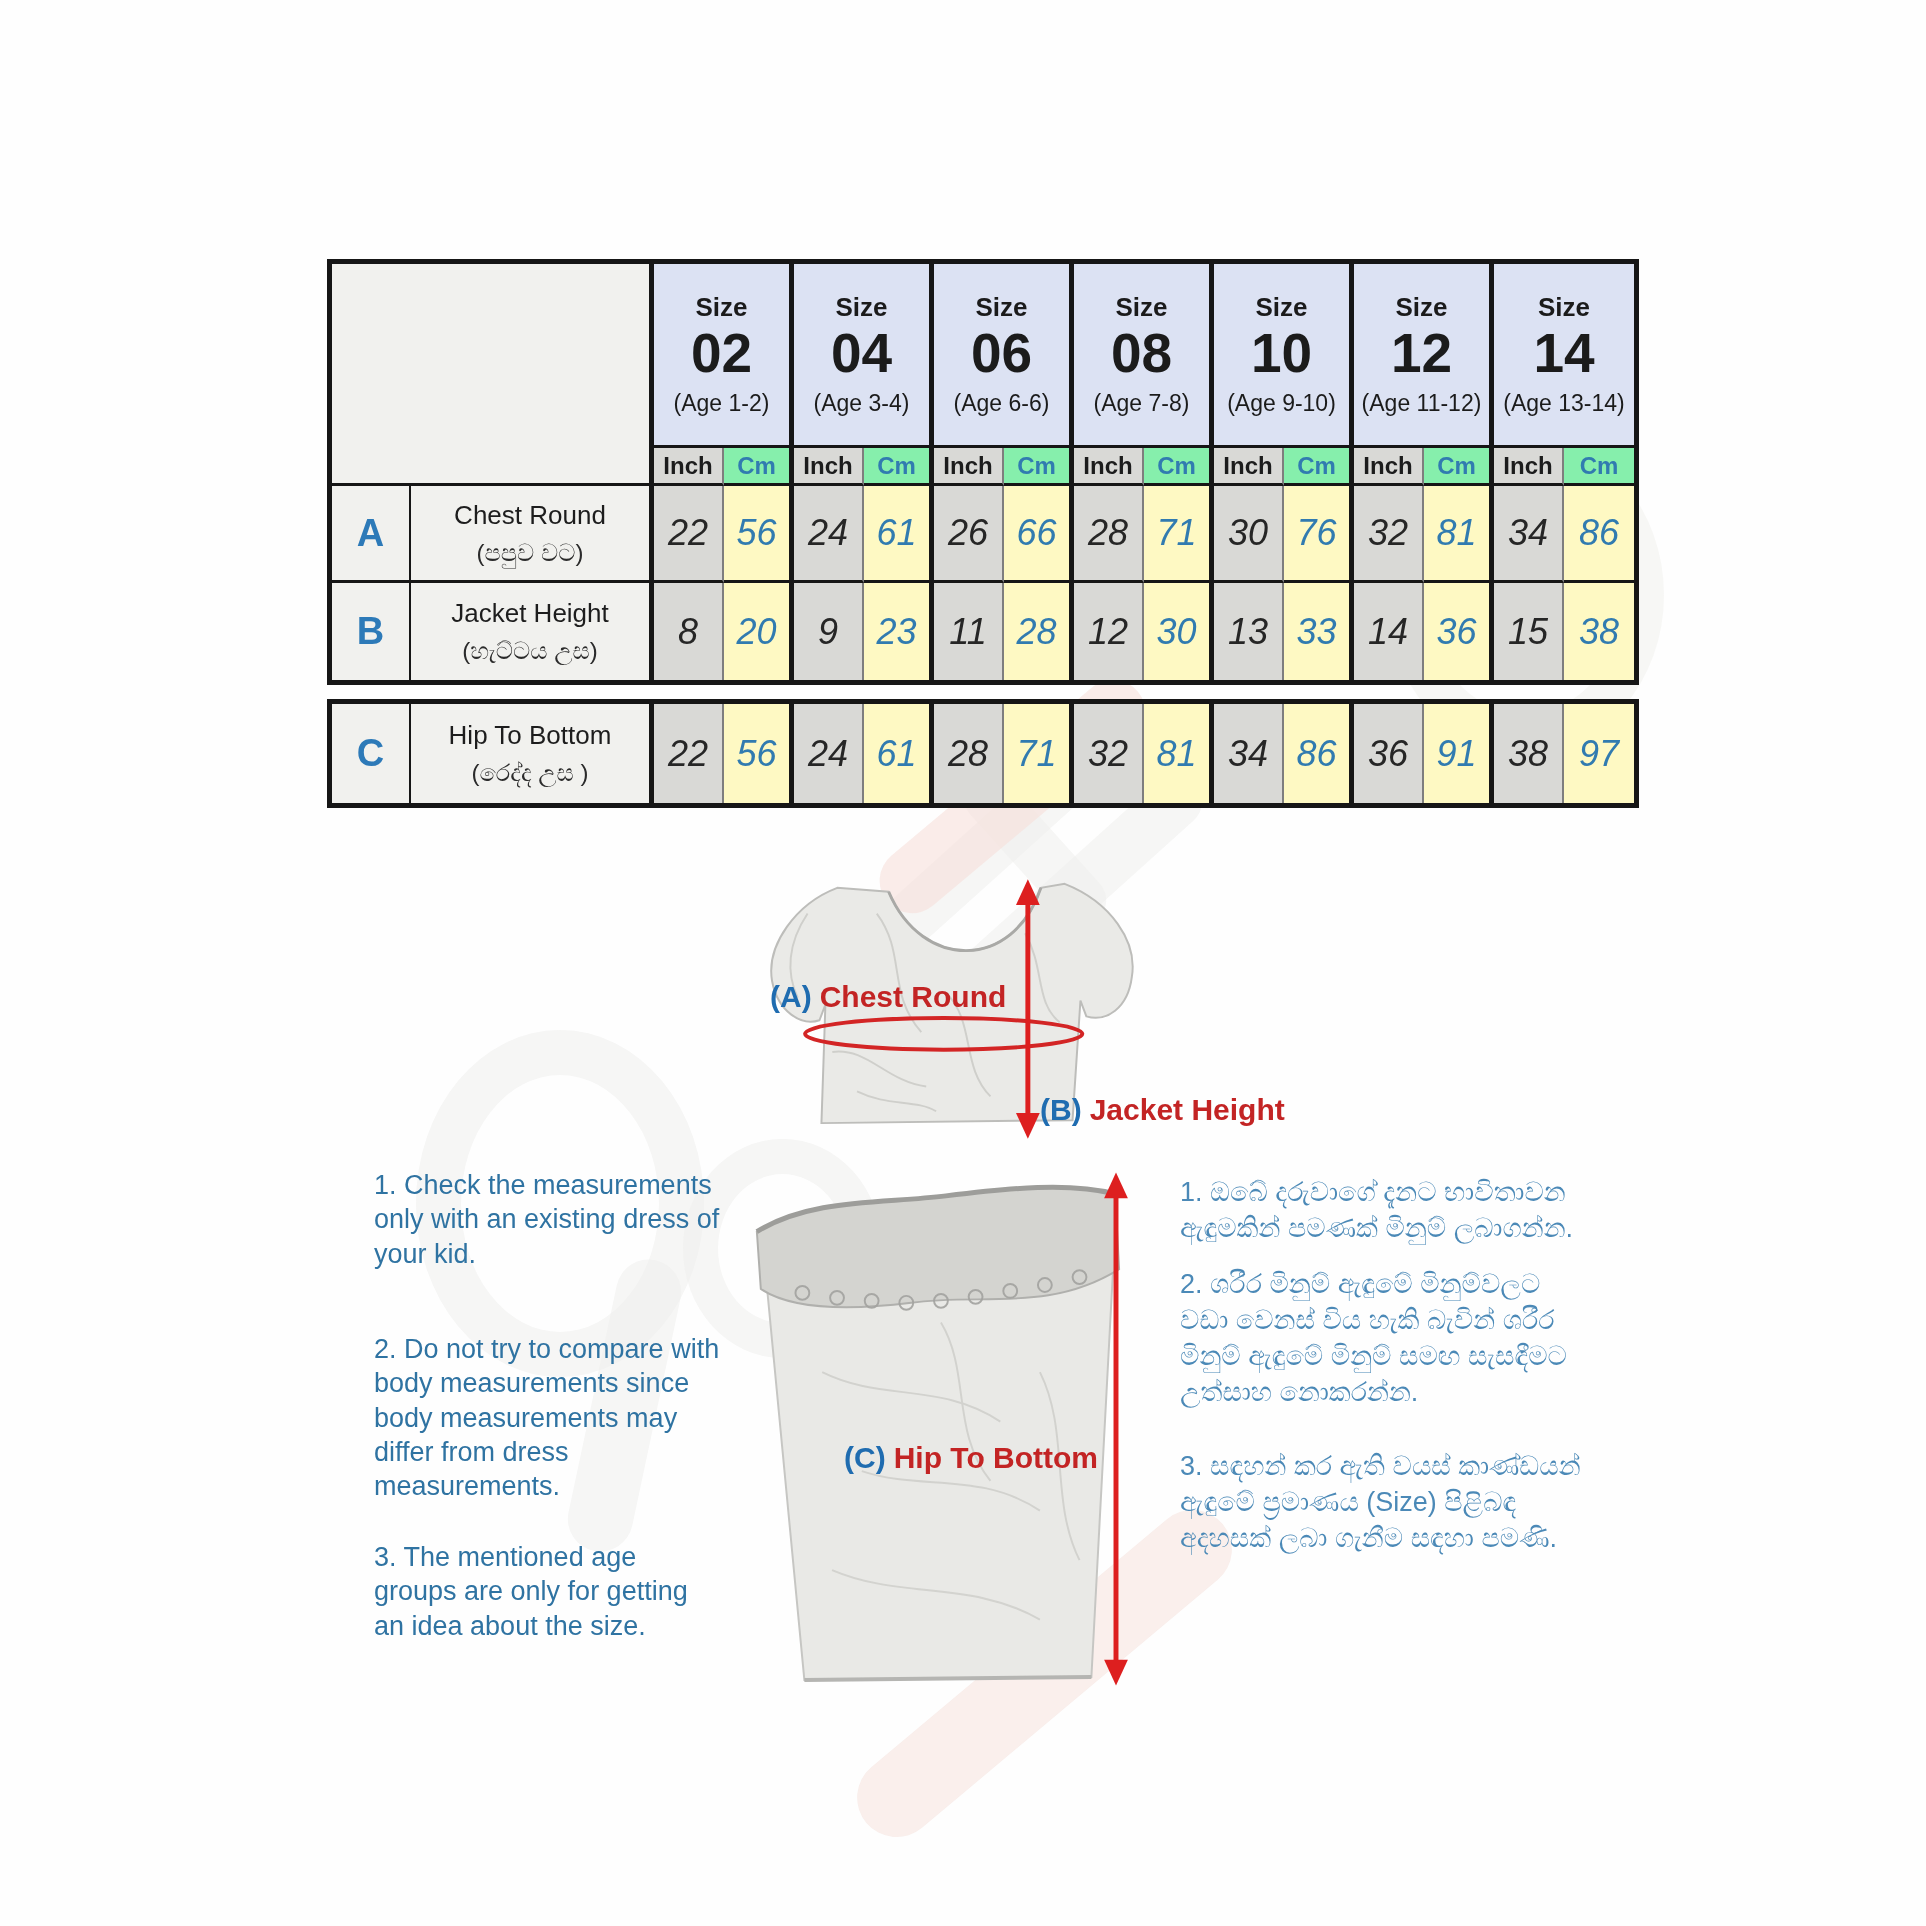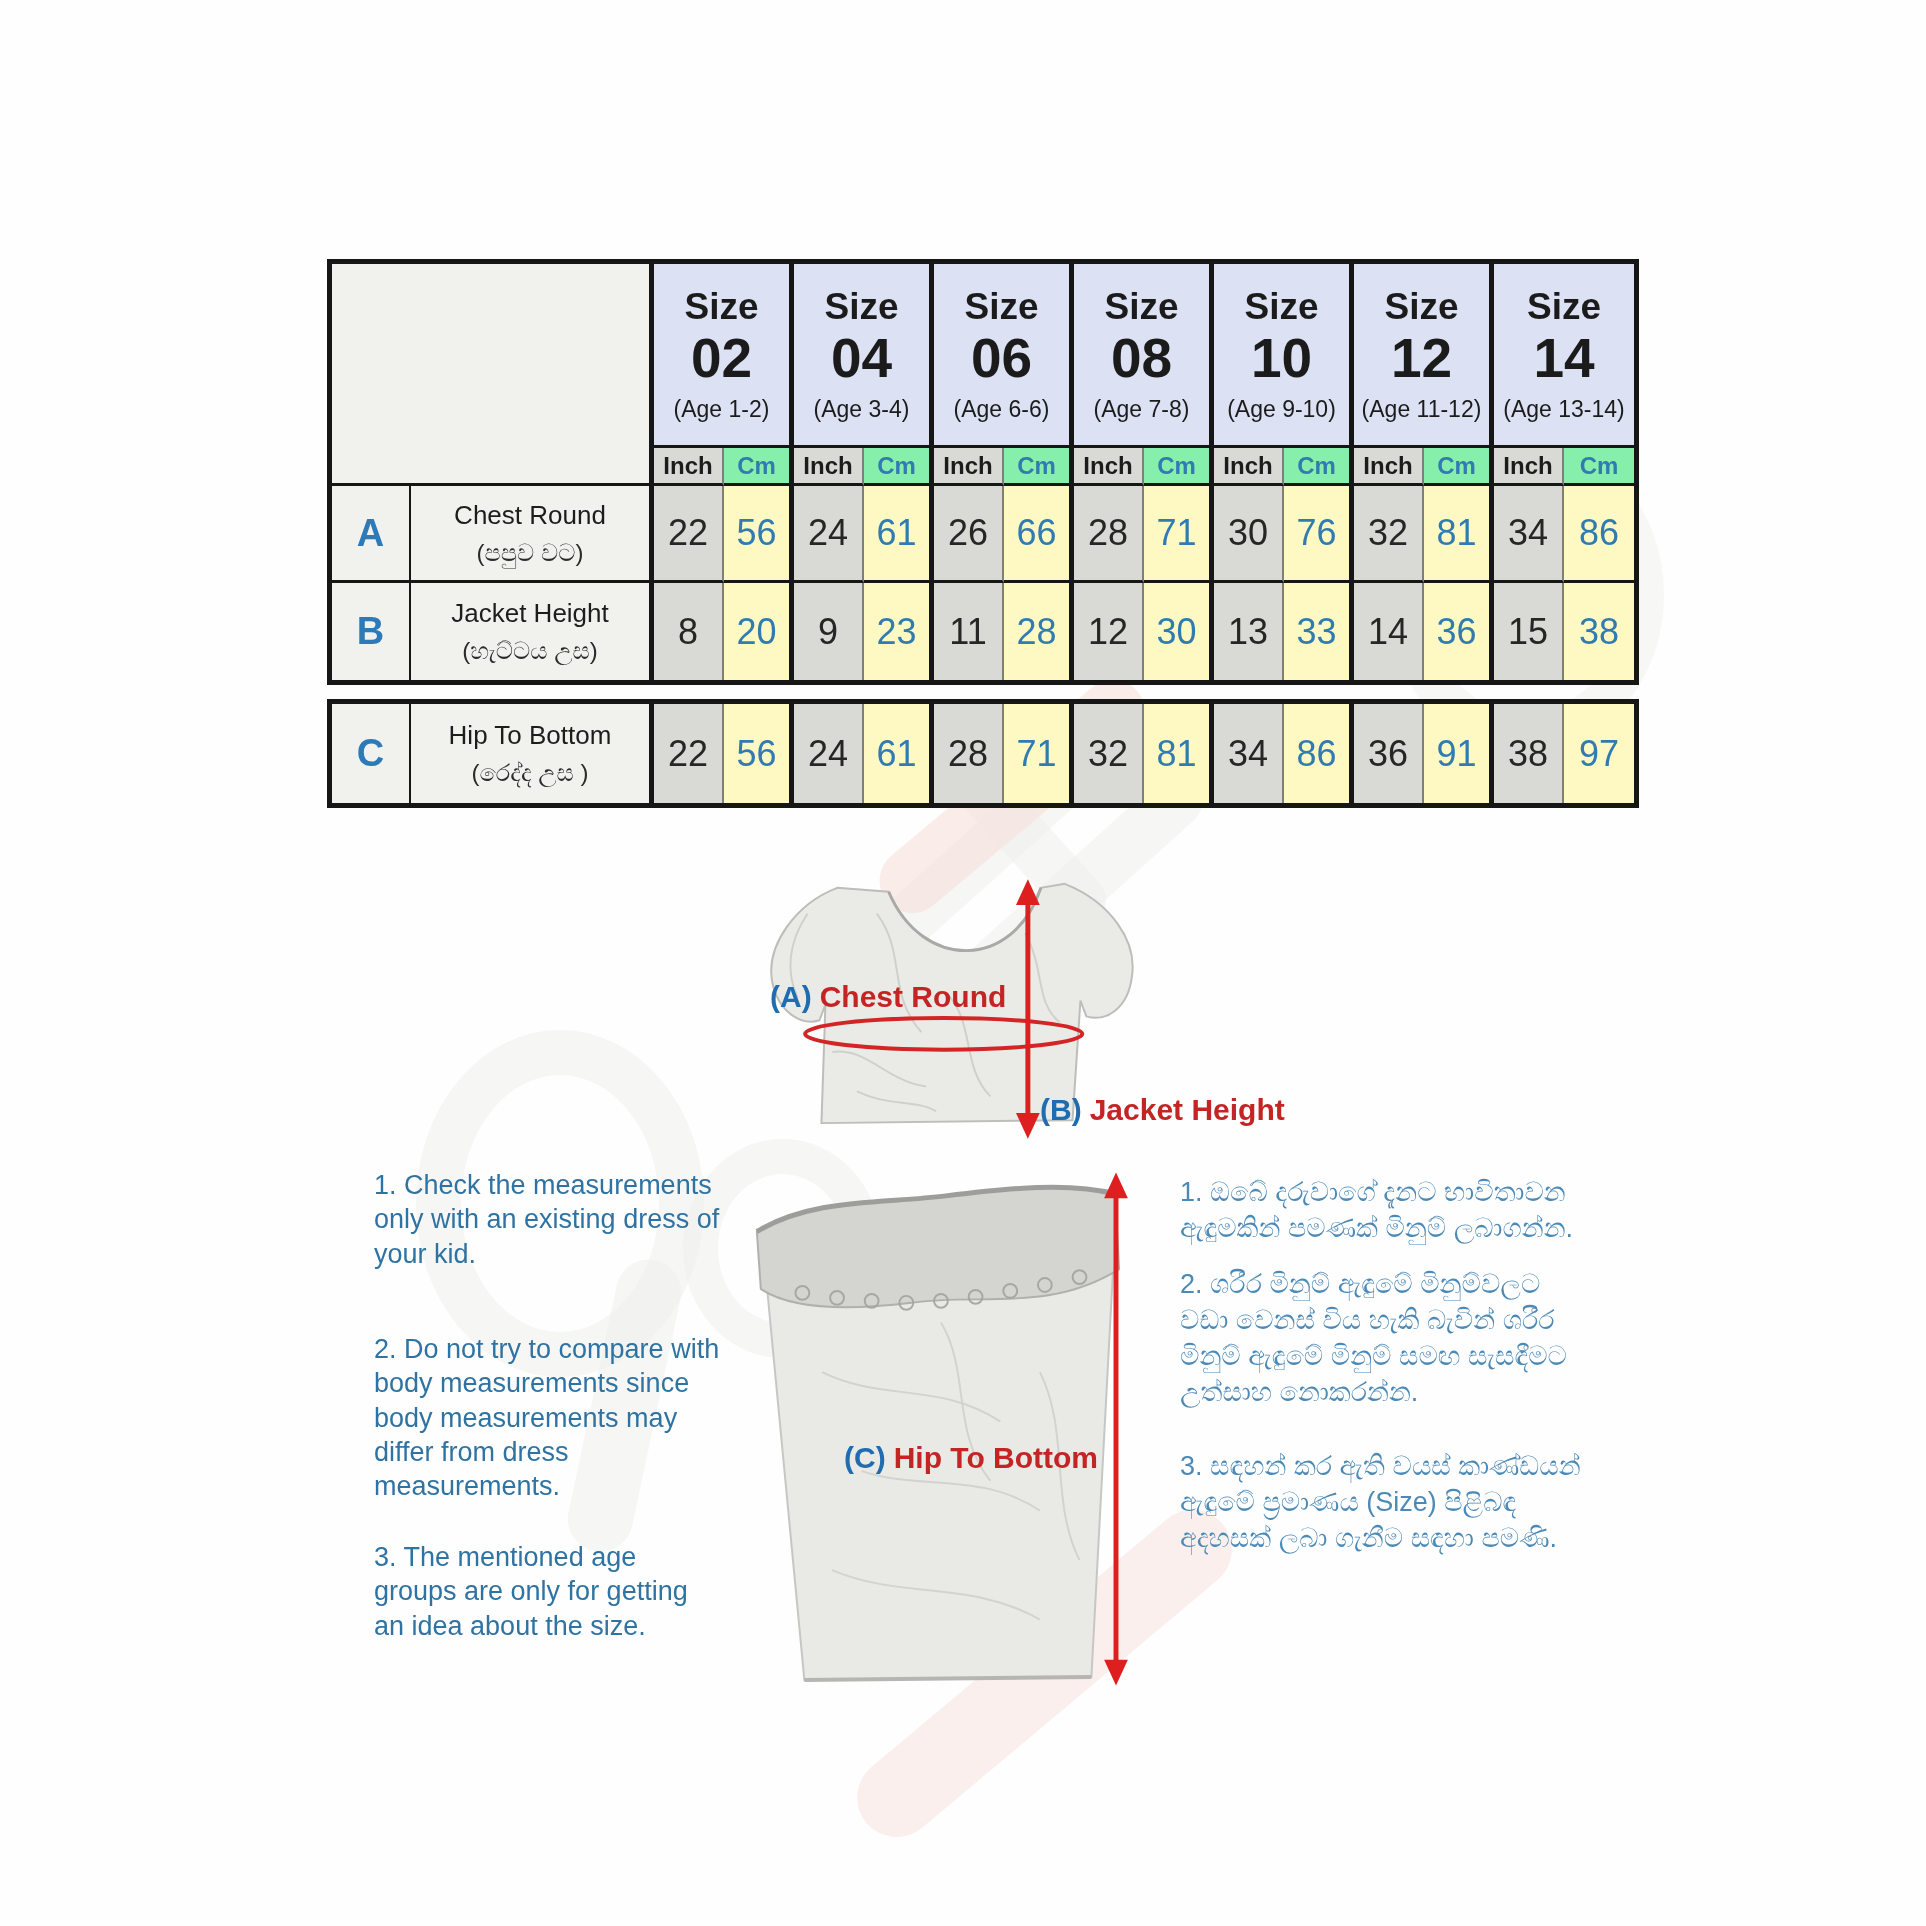--- a/index.html
+++ b/index.html
@@ -17,31 +17,31 @@
     position:absolute;left:327px;z-index:4;
     display:grid;grid-auto-flow:row;
     grid-template-columns:79px 243px repeat(14,70px);
     border:5px solid #161616;background:#fff;
   }
   .t1{top:259px;grid-template-rows:184px 38px 97px 97px;}
   .t2{top:699px;grid-template-rows:99px;}
   .cell{display:flex;align-items:center;justify-content:center;background:#f1f1ee;color:#222;}
   .corner{grid-area:1/1/3/3;border-right:5px solid #161616;border-bottom:3px solid #161616;}
   .sz{grid-column:span 2;flex-direction:column;background:#dce2f3;border-right:5px solid #161616;border-bottom:3px solid #161616;gap:2px;}
-  .sz-word{font-size:37px;font-weight:bold;color:#1b1b1b;}
+  .sz-word{font-size:26px;font-weight:bold;color:#1b1b1b;}
   .sz-num{font-size:55px;font-weight:bold;color:#1b1b1b;line-height:1.05;}
   .sz-age{font-size:23px;color:#1b1b1b;margin-top:6px;}
   .u{font-size:24px;font-weight:bold;border-bottom:3px solid #161616;}
   .ui{background:#d9d9d6;color:#1c1c1c;border-right:2px solid #7e7e7e;}
   .uc{background:#86efac;color:#317bb0;border-right:5px solid #161616;}
   .letter{font-size:38px;font-weight:bold;color:#2d7ab8;border-right:2px solid #161616;}
   .namecell{flex-direction:column;gap:8px;border-right:5px solid #161616;padding:4px;}
   .nm{font-size:26px;color:#1d1d1d;}
   .nm-si{font-size:24px;color:#2b2b2b;}
-  .v{font-size:36px;}
+  .v{font-size:36px;font-style:italic;}
   .vi{background:#d9d9d6;color:#262626;border-right:2px solid #7e7e7e;}
   .vc{background:#fef9c3;color:#317bb0;border-right:5px solid #161616;}
   .bb3{border-bottom:3px solid #161616;}
   .lr{border-right:none !important;}
   
   .garment{position:absolute;z-index:1;}
   .overlay{position:absolute;left:0;top:0;z-index:2;pointer-events:none;}
   .diagram-label{position:absolute;z-index:3;font-weight:bold;font-size:30px;white-space:nowrap;}
   .pfx{color:#1f6cb0;}
   .msr{color:#c32424;margin-left:8px;}

